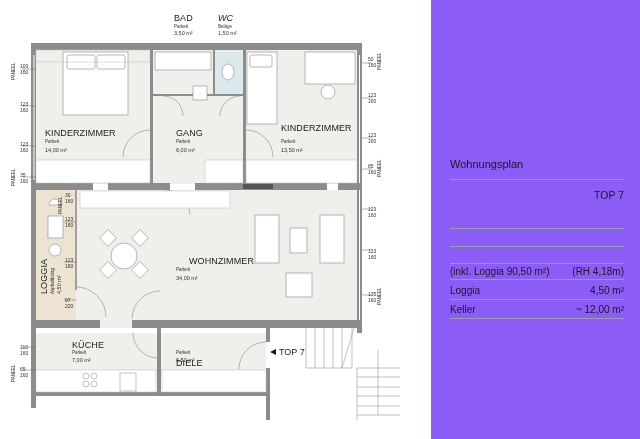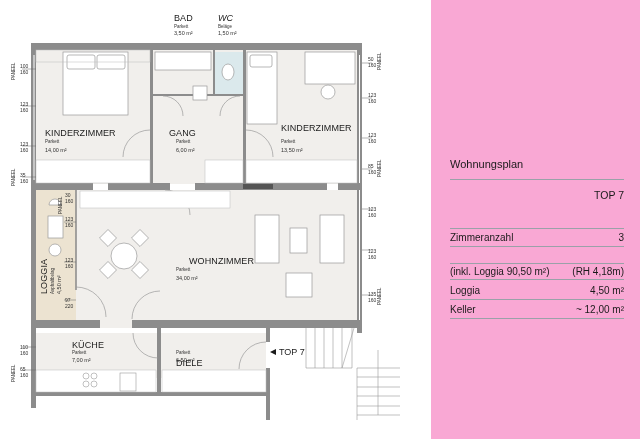--- a/index.html
+++ b/index.html
@@ -9,21 +9,21 @@
   #plan { position: absolute; left: 0; top: 0; width: 431px; height: 439px; background: #ffffff; }
   #plan svg { position: absolute; left: 0; top: 0; }
 
   .lbl { position: absolute; line-height: 1; white-space: nowrap; }
   .room-name { font-size: 9px; letter-spacing: 0.1px; }
   .room-sub { font-size: 4.5px; color: #333; }
   .room-area { font-size: 5.5px; color: #333; }
   .dim { font-size: 5px; color: #333; line-height: 6px; text-align: left; }
   .panel-v { font-size: 4.5px; color: #333; transform: rotate(-90deg); transform-origin: left top; }
 
-  #info { position: absolute; left: 431px; top: 0; width: 209px; height: 439px; background: #f9a8d4; }
+  #info { position: absolute; left: 431px; top: 0; width: 209px; height: 439px; background: #8b5cf6; }
   .info-title { position: absolute; left: 19px; top: 158px; font-size: 11px; color: #1a1a1a; }
   .info-sep { position: absolute; left: 19px; width: 174px; height: 1px; background: #9aa1a8; }
   .info-top { position: absolute; right: 16px; top: 189px; font-size: 10.5px; }
   .row { position: absolute; left: 19px; width: 174px; display: flex; justify-content: space-between; align-items: baseline; }
   .row .k { font-size: 10px; }
   .row .v { font-size: 10px; }
   .row.small .k, .row.small .v { font-size: 10px; text-align: center; }
 </style>
 </head>
 <body>
@@ -162,21 +162,21 @@
   <div class="lbl room-sub" style="left:174px;top:25px;">Parkett</div>
   <div class="lbl room-area" style="left:174px;top:31px;">3,50 m²</div>
   <div class="lbl room-name" style="left:218px;top:14px;font-style:italic;">WC</div>
   <div class="lbl room-sub" style="left:218px;top:25px;">Beläge</div>
   <div class="lbl room-area" style="left:218px;top:31px;">1,50 m²</div>
 
   <div class="lbl room-name" style="left:45px;top:129px;">KINDERZIMMER</div>
   <div class="lbl room-sub" style="left:45px;top:140px;">Parkett</div>
   <div class="lbl room-area" style="left:45px;top:148px;">14,00 m²</div>
 
-  <div class="lbl room-name" style="left:169px;top:129px;">GANG</div>
+  <div class="lbl room-name" style="left:176px;top:129px;">GANG</div>
   <div class="lbl room-sub" style="left:176px;top:140px;">Parkett</div>
   <div class="lbl room-area" style="left:176px;top:148px;">6,00 m²</div>
 
   <div class="lbl room-name" style="left:281px;top:124px;">KINDERZIMMER</div>
   <div class="lbl room-sub" style="left:281px;top:140px;">Parkett</div>
   <div class="lbl room-area" style="left:281px;top:148px;">13,50 m²</div>
 
   <div class="lbl room-name" style="left:176px;top:257px;margin-left:13px;">WOHNZIMMER</div>
   <div class="lbl room-sub" style="left:176px;top:268px;">Parkett</div>
   <div class="lbl room-area" style="left:176px;top:276px;">34,00 m²</div>
@@ -275,24 +275,20 @@
   <div class="lbl panel-v" style="left:378px;top:177px;">PANEEL</div>
   <div class="lbl panel-v" style="left:378px;top:305px;">PANEEL</div>
 </div>
 
 <div id="info">
   <div class="info-title">Wohnungsplan</div>
   <div class="info-sep" style="top:179px;"></div>
   <div class="info-top">TOP 7</div>
 
   <div class="info-sep" style="top:228px;"></div>
-  <div class="row" style="top:232px;">
-    <span class="k">Zimmeranzahl</span>
-    <span class="v">3</span>
-  </div>
   <div class="info-sep" style="top:246px;"></div>
   <div class="info-sep" style="top:263px;"></div>
   <div class="row small" style="top:266px;">
     <span class="k">(inkl. Loggia 90,50 m²)</span>
     <span class="v">(RH 4,18m)</span>
   </div>
   <div class="info-sep" style="top:279px;"></div>
   <div class="row" style="top:285px;">
     <span class="k">Loggia</span>
     <span class="v">4,50 m²</span>

